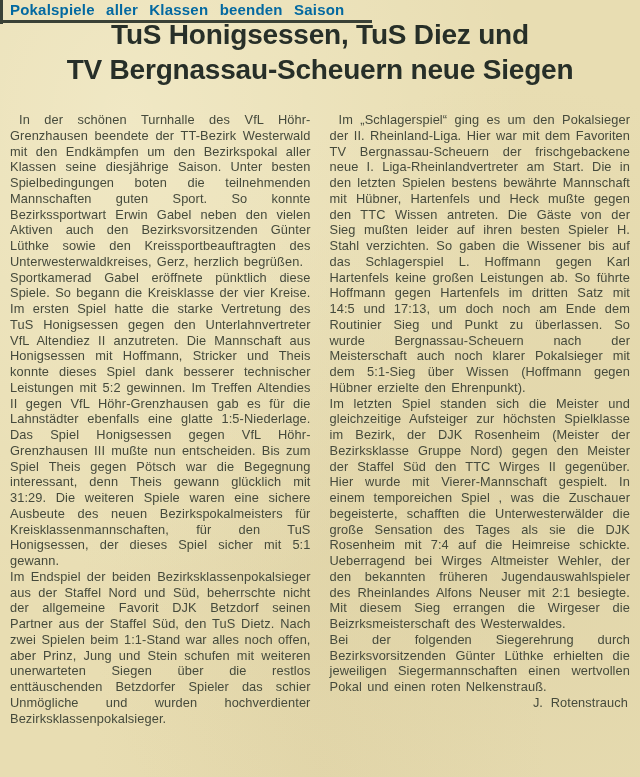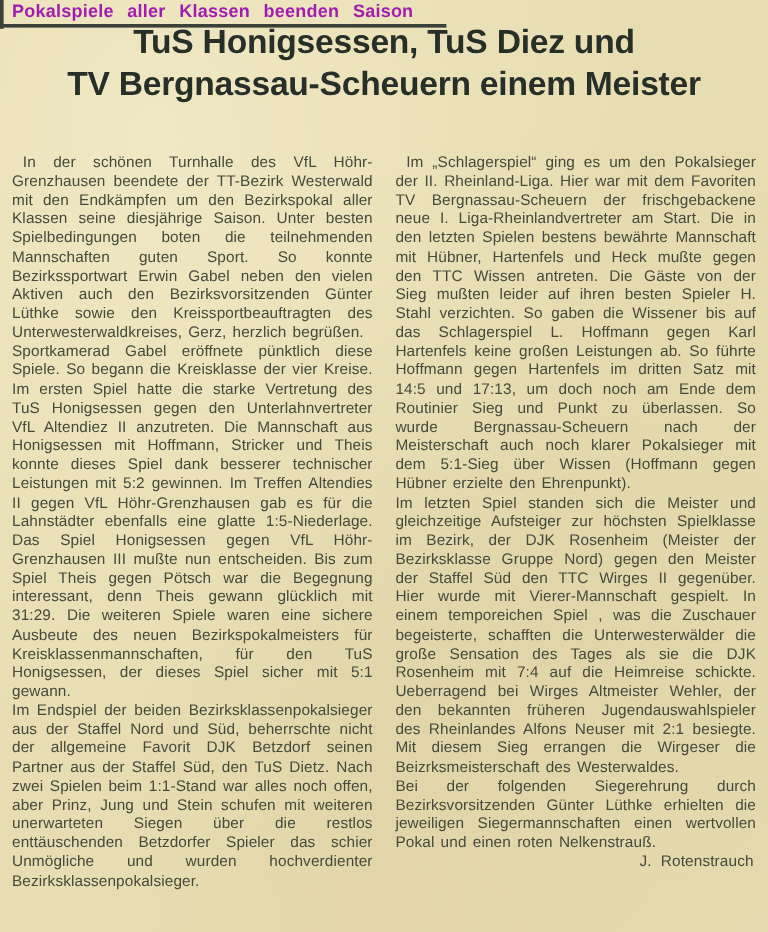--- a/index.html
+++ b/index.html
@@ -28,21 +28,21 @@
     background: #3a4136;
   }
   .kicker {
     position: absolute;
     left: 10px;
     top: 1px;
     font-size: 15px;
     font-weight: bold;
     letter-spacing: 0.2px;
     word-spacing: 7px;
-    color: #a21caf;
+    color: #0369a1;
     white-space: nowrap;
   }
   .kicker-underline {
     position: absolute;
     left: 0px;
     top: 20px;
     width: 372px;
     height: 3px;
     background: #3a4136;
   }
@@ -55,21 +55,21 @@
     font-size: 28px;
     line-height: 35px;
     font-weight: bold;
     letter-spacing: -0.2px;
     color: #272f28;
     margin: 0;
   }
   .columns {
     position: absolute;
     left: 10px;
-    top: 127px;
+    top: 112px;
     width: 620px;
     display: flex;
     gap: 19px;
   }
   .column {
     width: 301px;
     font-size: 12.8px;
     line-height: 15.75px;
     text-align: justify;
     word-spacing: 1.5px;
@@ -91,21 +91,21 @@
 </head>
 <body>
 
 <div class="scan-artifact"></div>
 
 <div class="kicker">Pokalspiele aller Klassen beenden Saison</div>
 <div class="kicker-underline"></div>
 
 <h1 class="headline">
   <span>TuS Honigsessen, TuS Diez und</span><br>
-  <span>TV Bergnassau-Scheuern einem Meister</span>
+  <span>TV Bergnassau-Scheuern neue Siegen</span>
 </h1>
 
 <div class="columns">
   <div class="column">
       <p>In der schönen Turnhalle des VfL Höhr-Grenzhausen beendete der TT-Bezirk Westerwald mit den Endkämpfen um den Bezirkspokal aller Klassen seine diesjährige Saison. Unter besten Spielbedingungen boten die teilnehmenden Mannschaften guten Sport. So konnte Bezirkssportwart Erwin Gabel neben den vielen Aktiven auch den Bezirksvorsitzenden Günter Lüthke sowie den Kreissportbeauftragten des Unterwesterwaldkreises, Gerz, herzlich begrüßen.</p>
       <p>Sportkamerad Gabel eröffnete pünktlich diese Spiele. So begann die Kreisklasse der vier Kreise. Im ersten Spiel hatte die starke Vertretung des TuS Honigsessen gegen den Unterlahnvertreter VfL Altendiez II anzutreten. Die Mannschaft aus Honigsessen mit Hoffmann, Stricker und Theis konnte dieses Spiel dank besserer technischer Leistungen mit 5:2 gewinnen. Im Treffen Altendies II gegen VfL Höhr-Grenzhausen gab es für die Lahnstädter ebenfalls eine glatte 1:5-Niederlage. Das Spiel Honigsessen gegen VfL Höhr-Grenzhausen III mußte nun entscheiden. Bis zum Spiel Theis gegen Pötsch war die Begegnung interessant, denn Theis gewann glücklich mit 31:29. Die weiteren Spiele waren eine sichere Ausbeute des neuen Bezirkspokalmeisters für Kreisklassenmannschaften, für den TuS Honigsessen, der dieses Spiel sicher mit 5:1 gewann.</p>
       <p>Im Endspiel der beiden Bezirksklassenpokalsieger aus der Staffel Nord und Süd, beherrschte nicht der allgemeine Favorit DJK Betzdorf seinen Partner aus der Staffel Süd, den TuS Dietz. Nach zwei Spielen beim 1:1-Stand war alles noch offen, aber Prinz, Jung und Stein schufen mit weiteren unerwarteten Siegen über die restlos enttäuschenden Betzdorfer Spieler das schier Unmögliche und wurden hochverdienter Bezirksklassenpokalsieger.</p>
     </div>
   <div class="column">
     <span><p>Im „Schlagerspiel“ ging es um den Pokalsieger der II. Rheinland-Liga. Hier war mit dem Favoriten TV Bergnassau-Scheuern der frischgebackene neue I. Liga-Rheinlandvertreter am Start. Die in den letzten Spielen bestens bewährte Mannschaft mit Hübner, Hartenfels und Heck mußte gegen den TTC Wissen antreten. Die Gäste von der Sieg mußten leider auf ihren besten Spieler H. Stahl verzichten. So gaben die Wissener bis auf das Schlagerspiel L. Hoffmann gegen Karl Hartenfels keine großen Leistungen ab. So führte Hoffmann gegen Hartenfels im dritten Satz mit 14:5 und 17:13, um doch noch am Ende dem Routinier Sieg und Punkt zu überlassen. So wurde Bergnassau-Scheuern nach der Meisterschaft auch noch klarer Pokalsieger mit dem 5:1-Sieg über Wissen (Hoffmann gegen Hübner erzielte den Ehrenpunkt).</p><p>Im letzten Spiel standen sich die Meister und gleichzeitige Aufsteiger zur höchsten Spielklasse im Bezirk, der DJK Rosenheim (Meister der Bezirksklasse Gruppe Nord) gegen den Meister der Staffel Süd den TTC Wirges II gegenüber. Hier wurde mit Vierer-Mannschaft gespielt. In einem temporeichen Spiel , was die Zuschauer begeisterte, schafften die Unterwesterwälder die große Sensation des Tages als sie die DJK Rosenheim mit 7:4 auf die Heimreise schickte. Ueberragend bei Wirges Altmeister Wehler, der den bekannten früheren Jugendauswahlspieler des Rheinlandes Alfons Neuser mit 2:1 besiegte. Mit diesem Sieg errangen die Wirgeser die Beizrksmeisterschaft des Westerwaldes.</p><p>Bei der folgenden Siegerehrung durch Bezirksvorsitzenden Günter Lüthke erhielten die jeweiligen Siegermannschaften einen wertvollen Pokal und einen roten Nelkenstrauß.</p></span>

